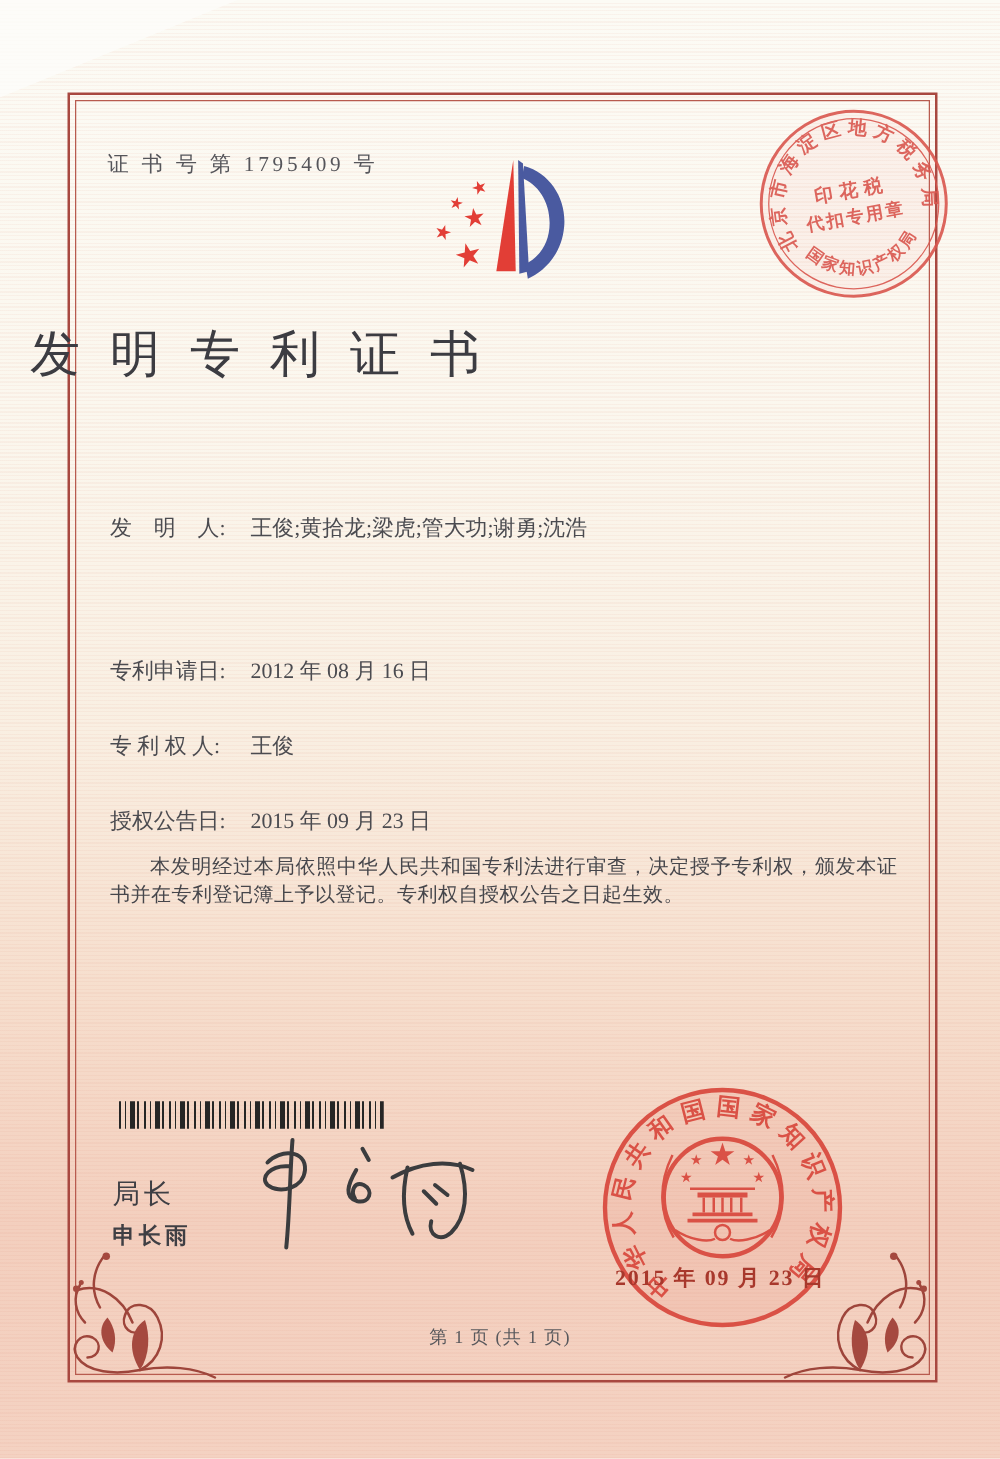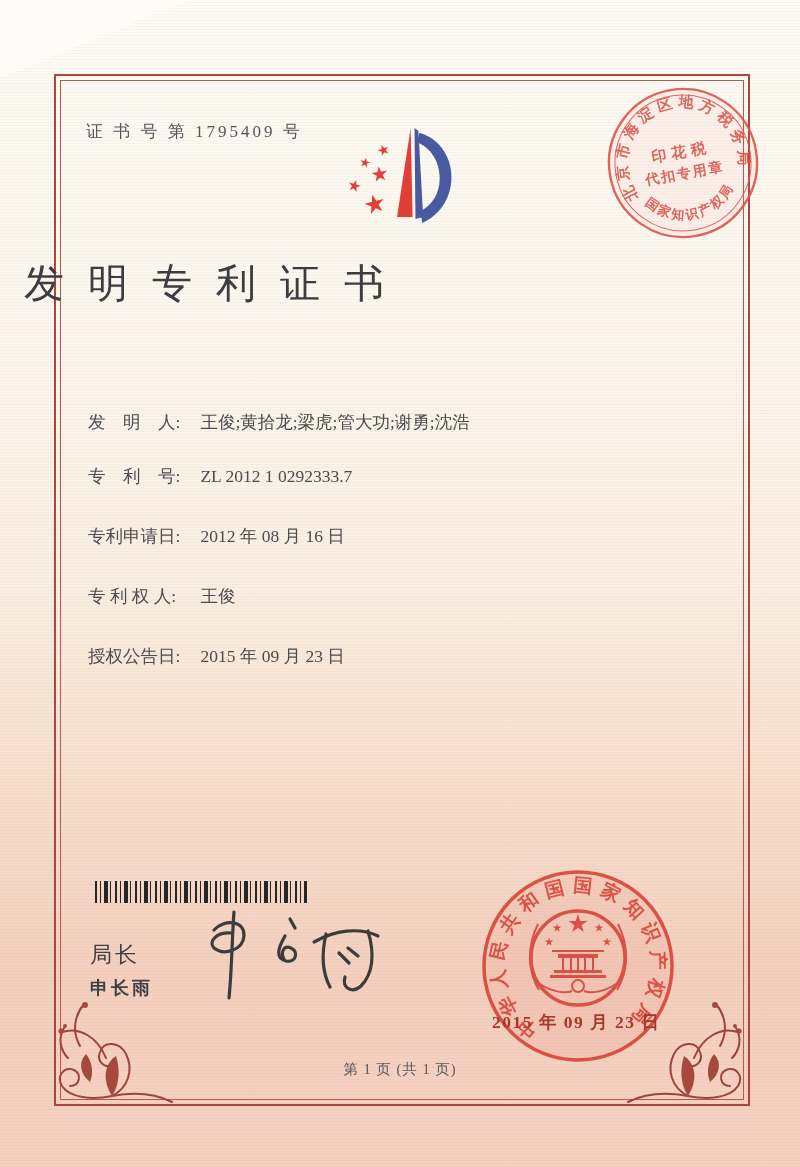--- a/index.html
+++ b/index.html
@@ -122,38 +122,35 @@
     <text x="80" y="74" text-anchor="middle" font-size="15" letter-spacing="5" fill="#d9564e" font-weight="bold">印花税</text>
     <text x="80" y="95" text-anchor="middle" font-size="14" letter-spacing="2" fill="#d9564e" font-weight="bold">代扣专用章</text>
   </svg>
 
   <div class="title">发明专利证书</div>
 
   <div class="field-row" style="top:410px">
     <span class="field-label">发　明　人:</span>
     <span class="field-value">王俊;黄拾龙;梁虎;管大功;谢勇;沈浩</span>
   </div>
-  <div class="field-row" style="top:464px">
-    <span class="field-label">专　利　号:</span>
-    <span class="field-value">ZL 2012 1 0292333.7</span>
-  </div>
   <div class="field-row" style="top:524px">
     <span class="field-label">专利申请日:</span>
     <span class="field-value">2012 年 08 月 16 日</span>
   </div>
   <div class="field-row" style="top:584px">
     <span class="field-label">专 利 权 人:</span>
     <span class="field-value">王俊</span>
   </div>
   <div class="field-row" style="top:644px">
     <span class="field-label">授权公告日:</span>
     <span class="field-value">2015 年 09 月 23 日</span>
   </div>
 
   <div class="paras">
+    <p>本发明经过本局依照中华人民共和国专利法进行审查，决定授予专利权，颁发本证书并在专利登记簿上予以登记。专利权自授权公告之日起生效。</p>
   </div>
 
   <div class="barcode"></div>
 
   <div class="director-title">局长</div>
   <div class="director-name">申长雨</div>
 
   <svg class="signature" width="210" height="100" viewBox="0 0 210 100">
     <g stroke="#3b3c3e" stroke-width="3.2" fill="none" stroke-linecap="round" stroke-linejoin="round">
       <path d="M36 6 C 34 30, 34 62, 31 92"></path>

